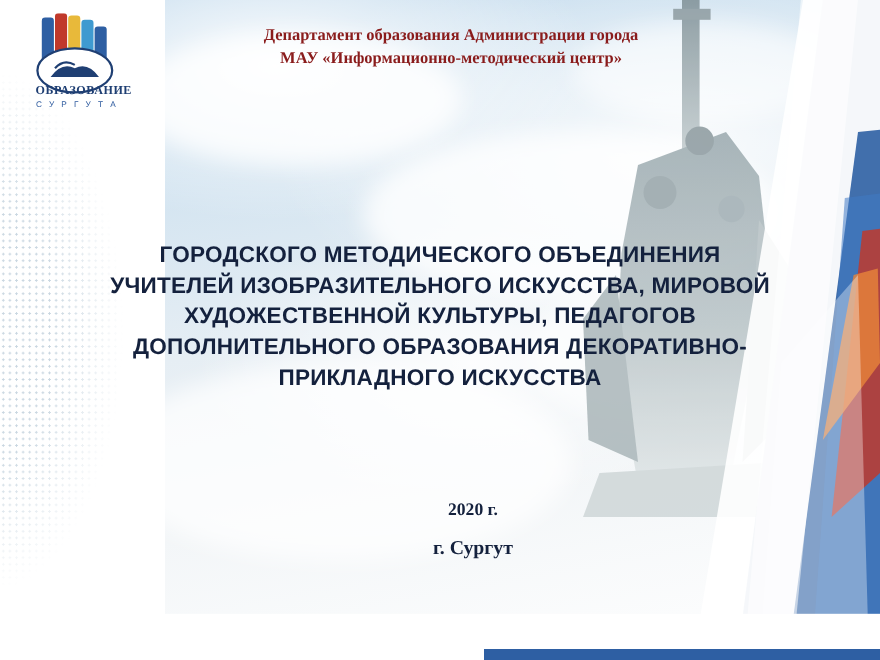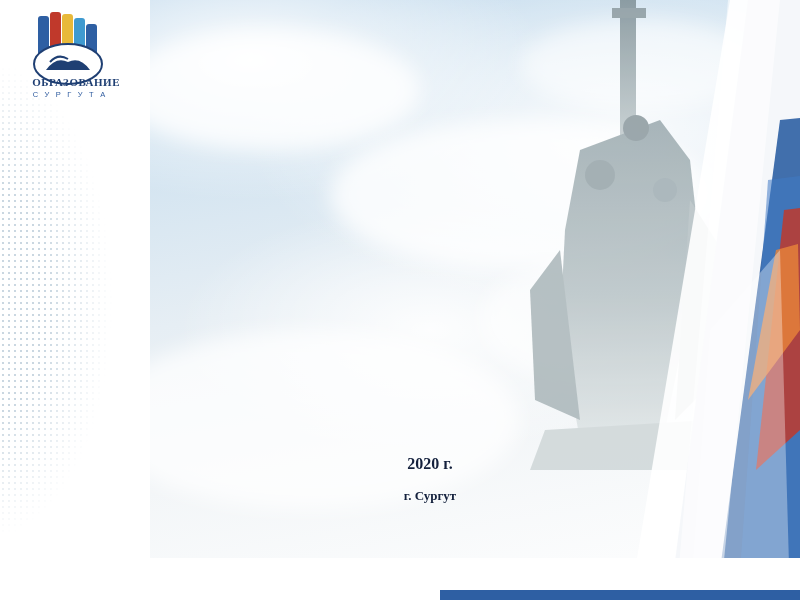--- a/index.html
+++ b/index.html
@@ -141,21 +141,21 @@
     font-family:Liberation Serif, serif;
     font-weight:bold;
     font-size:16px;
     color:#14213d;
   }
   .city {
     position:absolute; left:230px; top:488px; width:400px;
     text-align:center;
     font-family:"Liberation Serif", serif;
     font-weight:bold;
-    font-size:13px;
+    font-size:18px;
     color:#14213d;
   }
 </style>
 </head>
 <body>
 
 <div id="slide">
 
   <div class="sky"></div>
   <div class="cloud c1"></div>
@@ -235,21 +235,26 @@
       <rect x="58" y="6" width="11" height="38" rx="3" fill="#3f9ad0"></rect>
       <rect x="70" y="12" width="11" height="32" rx="3" fill="#2e5fa3"></rect>
       <ellipse cx="52" cy="52" rx="34" ry="20" fill="#ffffff" stroke="#1f3f73" stroke-width="2"></ellipse>
       <path d="M30 58 Q40 44 52 50 Q64 44 74 58 Z" fill="#1f3f73"></path>
       <path d="M34 50 q8 -9 18 -3" fill="none" stroke="#1f3f73" stroke-width="2"></path>
     </svg>
     <div class="logo-text1">ОБРАЗОВАНИЕ</div>
     <div class="logo-text2">С У Р Г У Т А</div>
   </div>
 
-
+  <div class="header">
+    <div>Департамент образования Администрации города</div>
+    <div>МАУ «Информационно-методический центр»</div>
+  </div>
+
+  <div class="title-body">ГОРОДСКОГО МЕТОДИЧЕСКОГО ОБЪЕДИНЕНИЯ УЧИТЕЛЕЙ ИЗОБРАЗИТЕЛЬНОГО ИСКУССТВА, МИРОВОЙ ХУДОЖЕСТВЕННОЙ КУЛЬТУРЫ, ПЕДАГОГОВ ДОПОЛНИТЕЛЬНОГО ОБРАЗОВАНИЯ ДЕКОРАТИВНО-ПРИКЛАДНОГО ИСКУССТВА</div>
 
   <div class="year">2020 г.</div>
   <div class="city">г. Сургут</div>
 
   <div class="bottom-bar"></div>
   <div class="bottom-stripe"></div>
 
 </div>
 
 </body></html>

